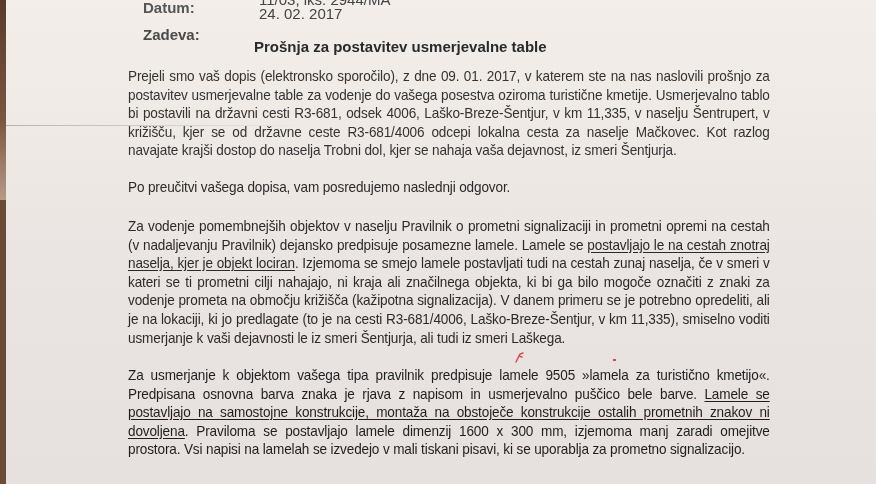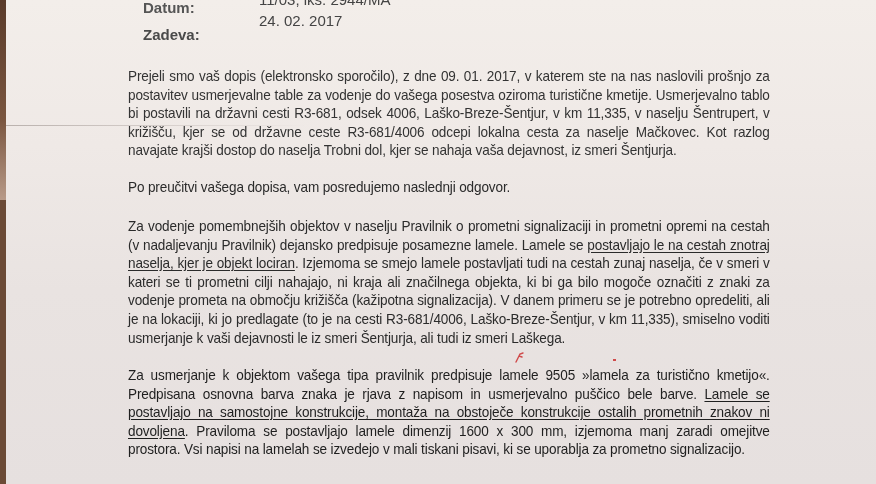--- a/index.html
+++ b/index.html
@@ -21,21 +21,21 @@
       position: absolute; left: 0; top: 125px; width: 300px; height: 1px;
       background: linear-gradient(90deg, rgba(150,140,135,0.6), rgba(150,140,135,0));
     }
     .hdr-label {
       position: absolute; font-size: 15px; color: #555; left: 137px; font-weight: bold;
     }
     .hdr-value {
       position: absolute; font-size: 15px; color: #444; left: 253px;
     }
     .ref-line { top: -9px; }
-    .date-val { top: 12px; }
+    .date-val { top: 5px; }
     .datum-label { top: -1px; }
     .zadeva-label { top: 26px; font-weight: bold; color: #4a4a4a; }
     .subject {
       position: absolute; left: 248px; top: 38px; font-size: 15px; font-weight: bold; color: #2a2a2a;
     }
     .para {
       position: absolute; left: 122px; width: 636px; font-size: 14.6px; line-height: 18.6px;
       color: #2b2b2b; text-align: justify; letter-spacing: -0.15px;
       font-family: "Liberation Sans Narrow", "Liberation Sans", sans-serif;
       transform: scaleX(0.93); transform-origin: left top;
@@ -58,20 +58,21 @@
 <div class="table-edge"></div>
 
 <div class="paper">
   <div class="fold"></div>
 
   <div class="hdr-value ref-line">11/03, iks. 2944/MA</div>
   <div class="hdr-label datum-label">Datum:</div>
   <div class="hdr-value date-val">24. 02. 2017</div>
 
   <div class="hdr-label zadeva-label">Zadeva:</div>
+  <div class="subject">Prošnja za postavitev usmerjevalne table</div>
 
   <div class="para p1">Prejeli smo vaš dopis (elektronsko sporočilo), z dne 09. 01. 2017, v katerem ste na nas naslovili prošnjo za postavitev usmerjevalne table za vodenje do vašega posestva oziroma turistične kmetije. Usmerjevalno tablo bi postavili na državni cesti R3-681, odsek 4006, Laško-Breze-Šentjur, v km 11,335, v naselju Šentrupert, v križišču, kjer se od državne ceste R3-681/4006 odcepi lokalna cesta za naselje Mačkovec. Kot razlog navajate krajši dostop do naselja Trobni dol, kjer se nahaja vaša dejavnost, iz smeri Šentjurja.</div>
 
   <div class="para p2">Po preučitvi vašega dopisa, vam posredujemo naslednji odgovor.</div>
 
   <div class="para p3"><span>Za vodenje pomembnejših objektov v naselju Pravilnik o prometni signalizaciji in prometni opremi na cestah (v nadaljevanju Pravilnik) dejansko predpisuje posamezne lamele. Lamele se </span><span class="ul">postavljajo le na cestah znotraj naselja, kjer je objekt lociran</span><span>. Izjemoma se smejo lamele postavljati tudi na cestah zunaj naselja, če v smeri v kateri se ti prometni cilji nahajajo, ni kraja ali značilnega objekta, ki bi ga bilo mogoče označiti z znaki za vodenje prometa na območju križišča (kažipotna signalizacija). V danem primeru se je potrebno opredeliti, ali je na lokaciji, ki jo predlagate (to je na cesti R3-681/4006, Laško-Breze-Šentjur, v km 11,335), smiselno voditi usmerjanje k vaši dejavnosti le iz smeri Šentjurja, ali tudi iz smeri Laškega.</span></div>
 
   <svg class="red-mark" viewBox="0 0 10 12">
     <path d="M2 11 L6 3 L9 2 M5 5 L8 6" stroke="#d04a4a" stroke-width="1.4" fill="none" stroke-linecap="round"></path>
   </svg>

